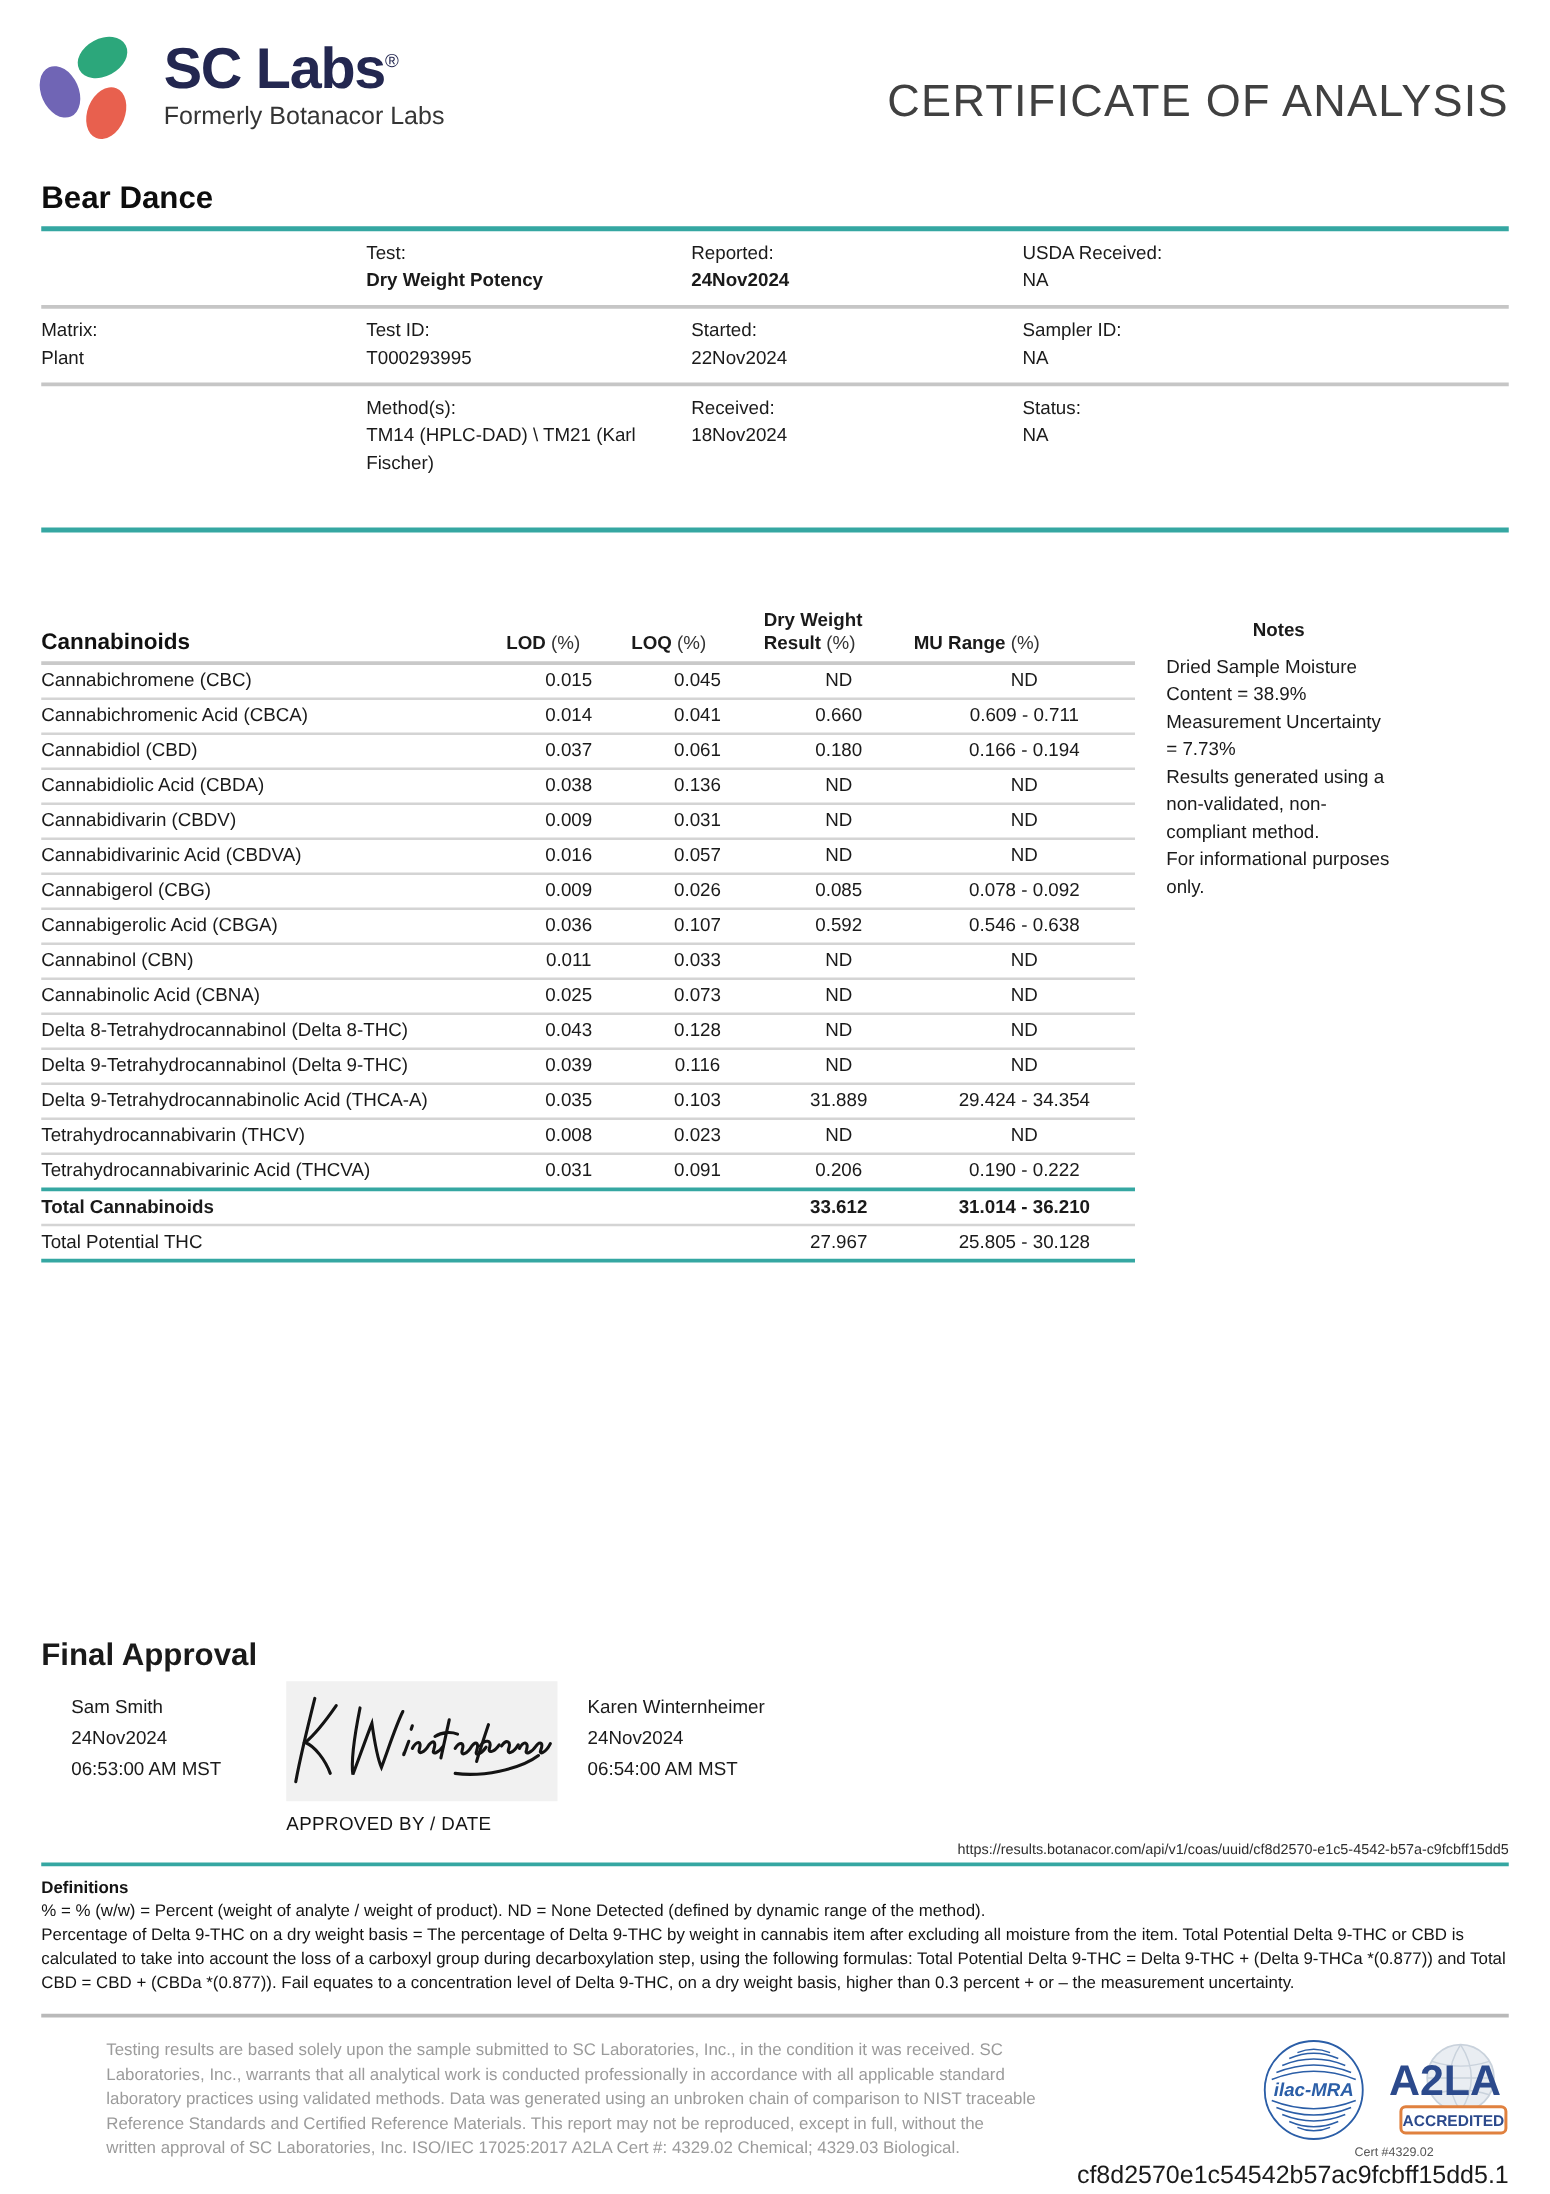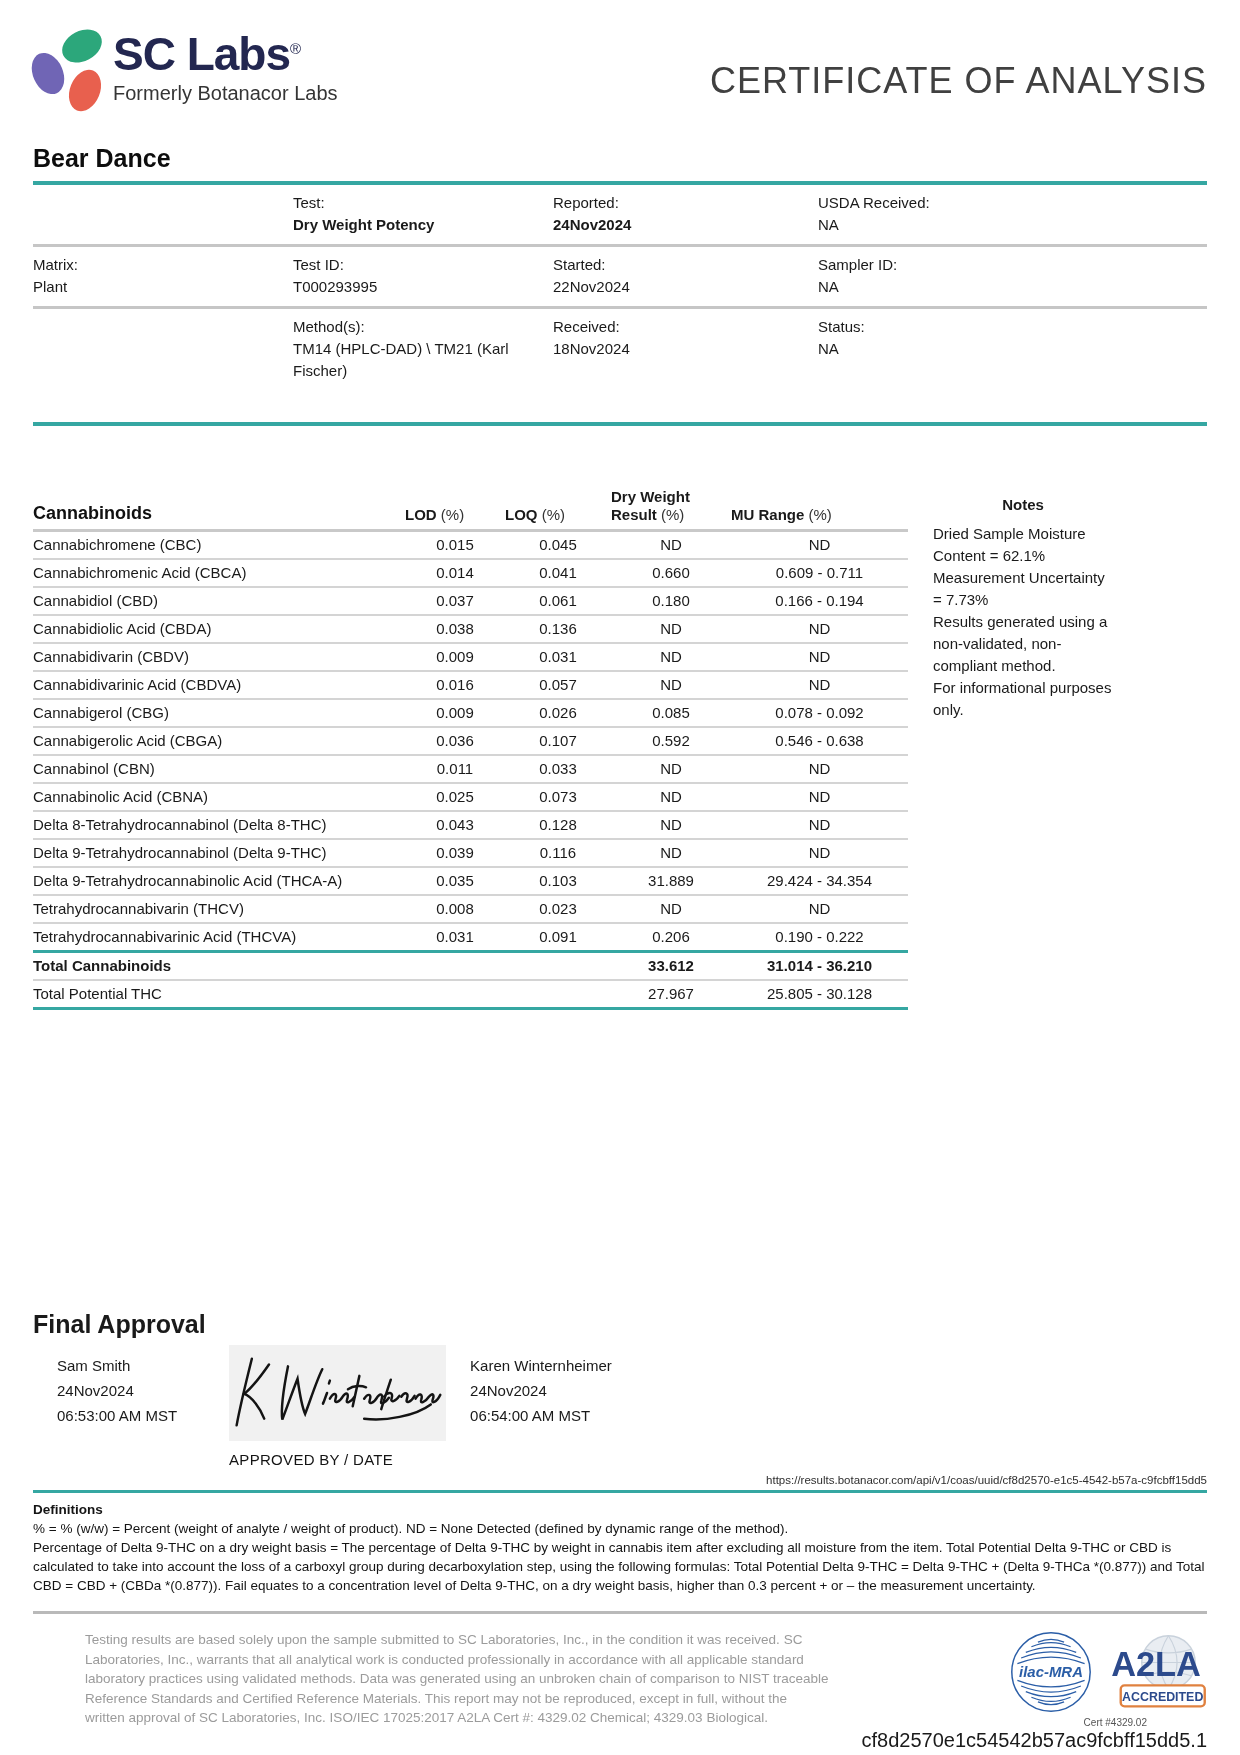--- a/index.html
+++ b/index.html
@@ -3,21 +3,21 @@
 <meta charset="utf-8">
 <style>
   * { margin:0; padding:0; box-sizing:border-box; }
   body { background:#ffffff; }
   .page { width:1240px; height:1755px; background:#fff; position:relative; overflow:hidden;
           font-family:"Liberation Sans", sans-serif; color:#1a1a1a; }
   .content { padding:0 33px; }
 
   
   .hdr { display:flex; justify-content:space-between; align-items:flex-start; padding:30px 33px 0; }
-  .brand { display:flex; }
+  .brand { display:flex; gap:18px; }
   .petals { position:relative; width:80px; height:84px; flex:0 0 auto; }
   .petal { position:absolute; border-radius:50%; }
   .petal.green  { width:42px; height:30px; left:28px; top:1px;  background:#2ca77b; transform:rotate(-28deg); }
   .petal.purple { width:30px; height:43px; left:0;    top:22px; background:#7065b5; transform:rotate(-24deg); }
   .petal.coral  { width:30px; height:43px; left:37px; top:39px; background:#e8604e; transform:rotate(22deg); }
   .brand-name { font-size:46px; font-weight:700; color:#232750; letter-spacing:-1px; line-height:1.05; }
   .brand-name sup { font-size:15px; font-weight:400; }
   .brand-sub { font-size:20px; color:#353535; margin-top:4px; }
   .doc-title { font-size:36px; font-weight:300; color:#404040; letter-spacing:1px; margin-top:30px; }
 
@@ -279,21 +279,21 @@
         <div class="td num"></div>
         <div class="td num"></div>
         <div class="td num">27.967</div>
         <div class="td num">25.805 - 30.128</div>
       </div>
     </div>
 
     <div class="cann-notes">
       <div class="notes-head">Notes</div>
       <div class="notes-text">
-        <span class="notes-line">Dried Sample Moisture Content = 62.1%</span>
+        <span class="notes-line">Dried Sample Moisture Content = 38.9%</span>
         <span class="notes-line">Measurement Uncertainty = 7.73%</span>
         <span class="notes-line">Results generated using a non-validated, non-compliant method.</span>
         <span class="notes-line">For informational purposes only.</span>
       </div>
     </div>
   </div>
 
   <div class="content">
     <h2 class="fa-title">Final Approval</h2>
     <div class="fa-row">

